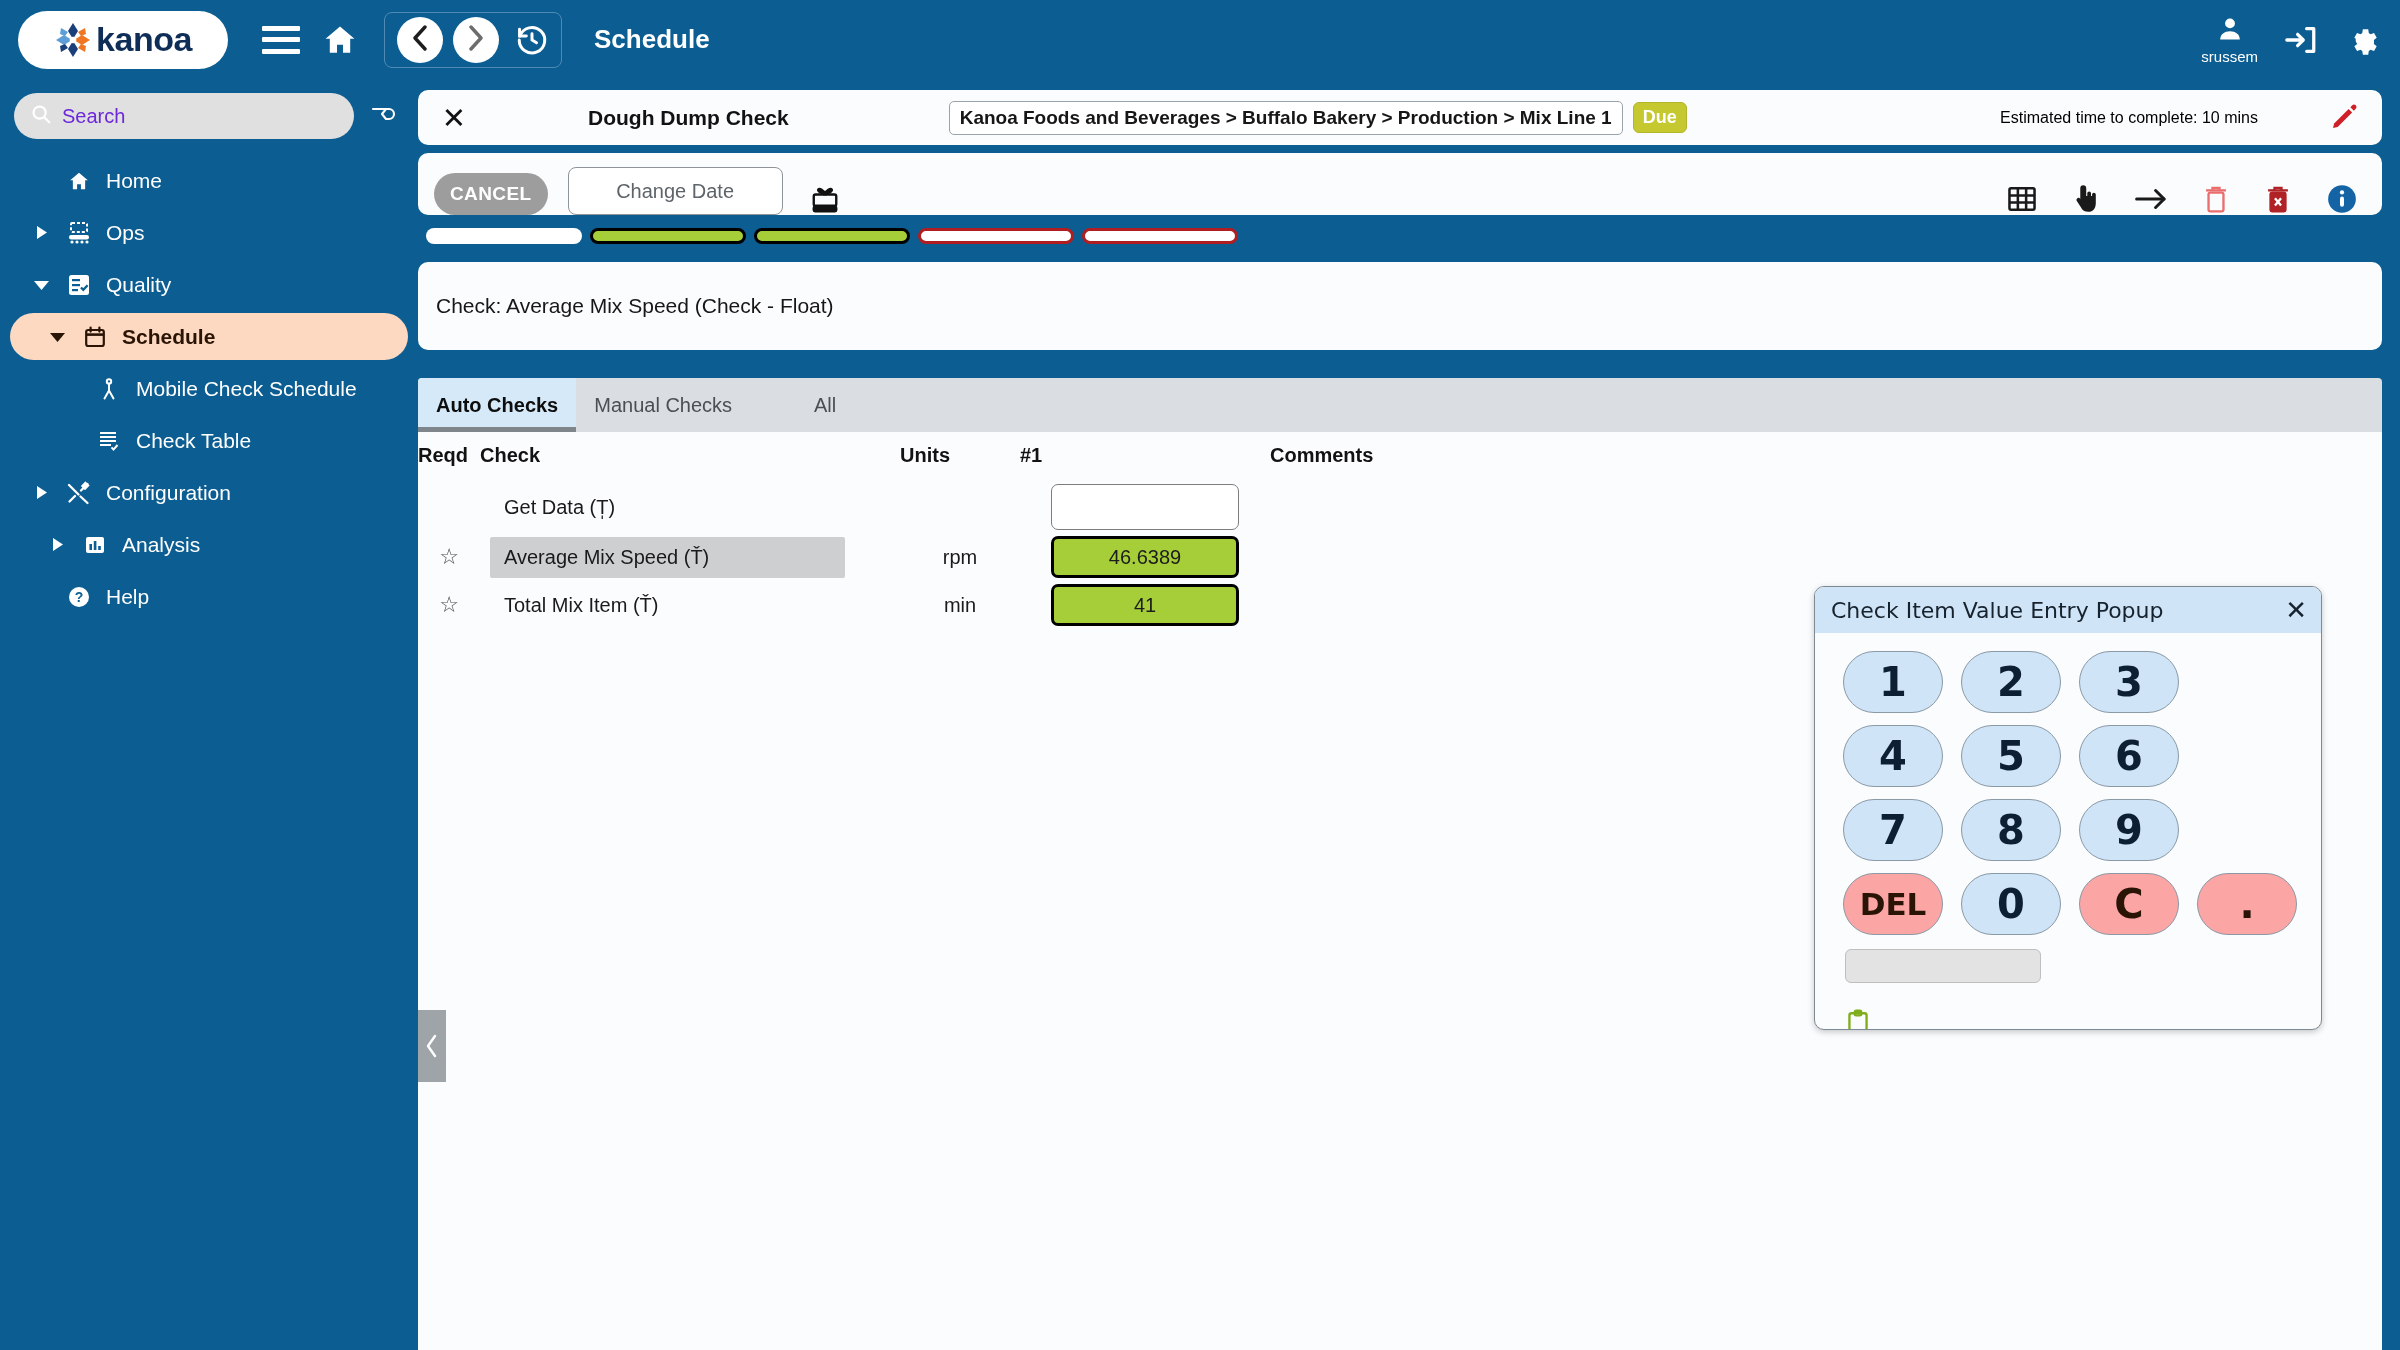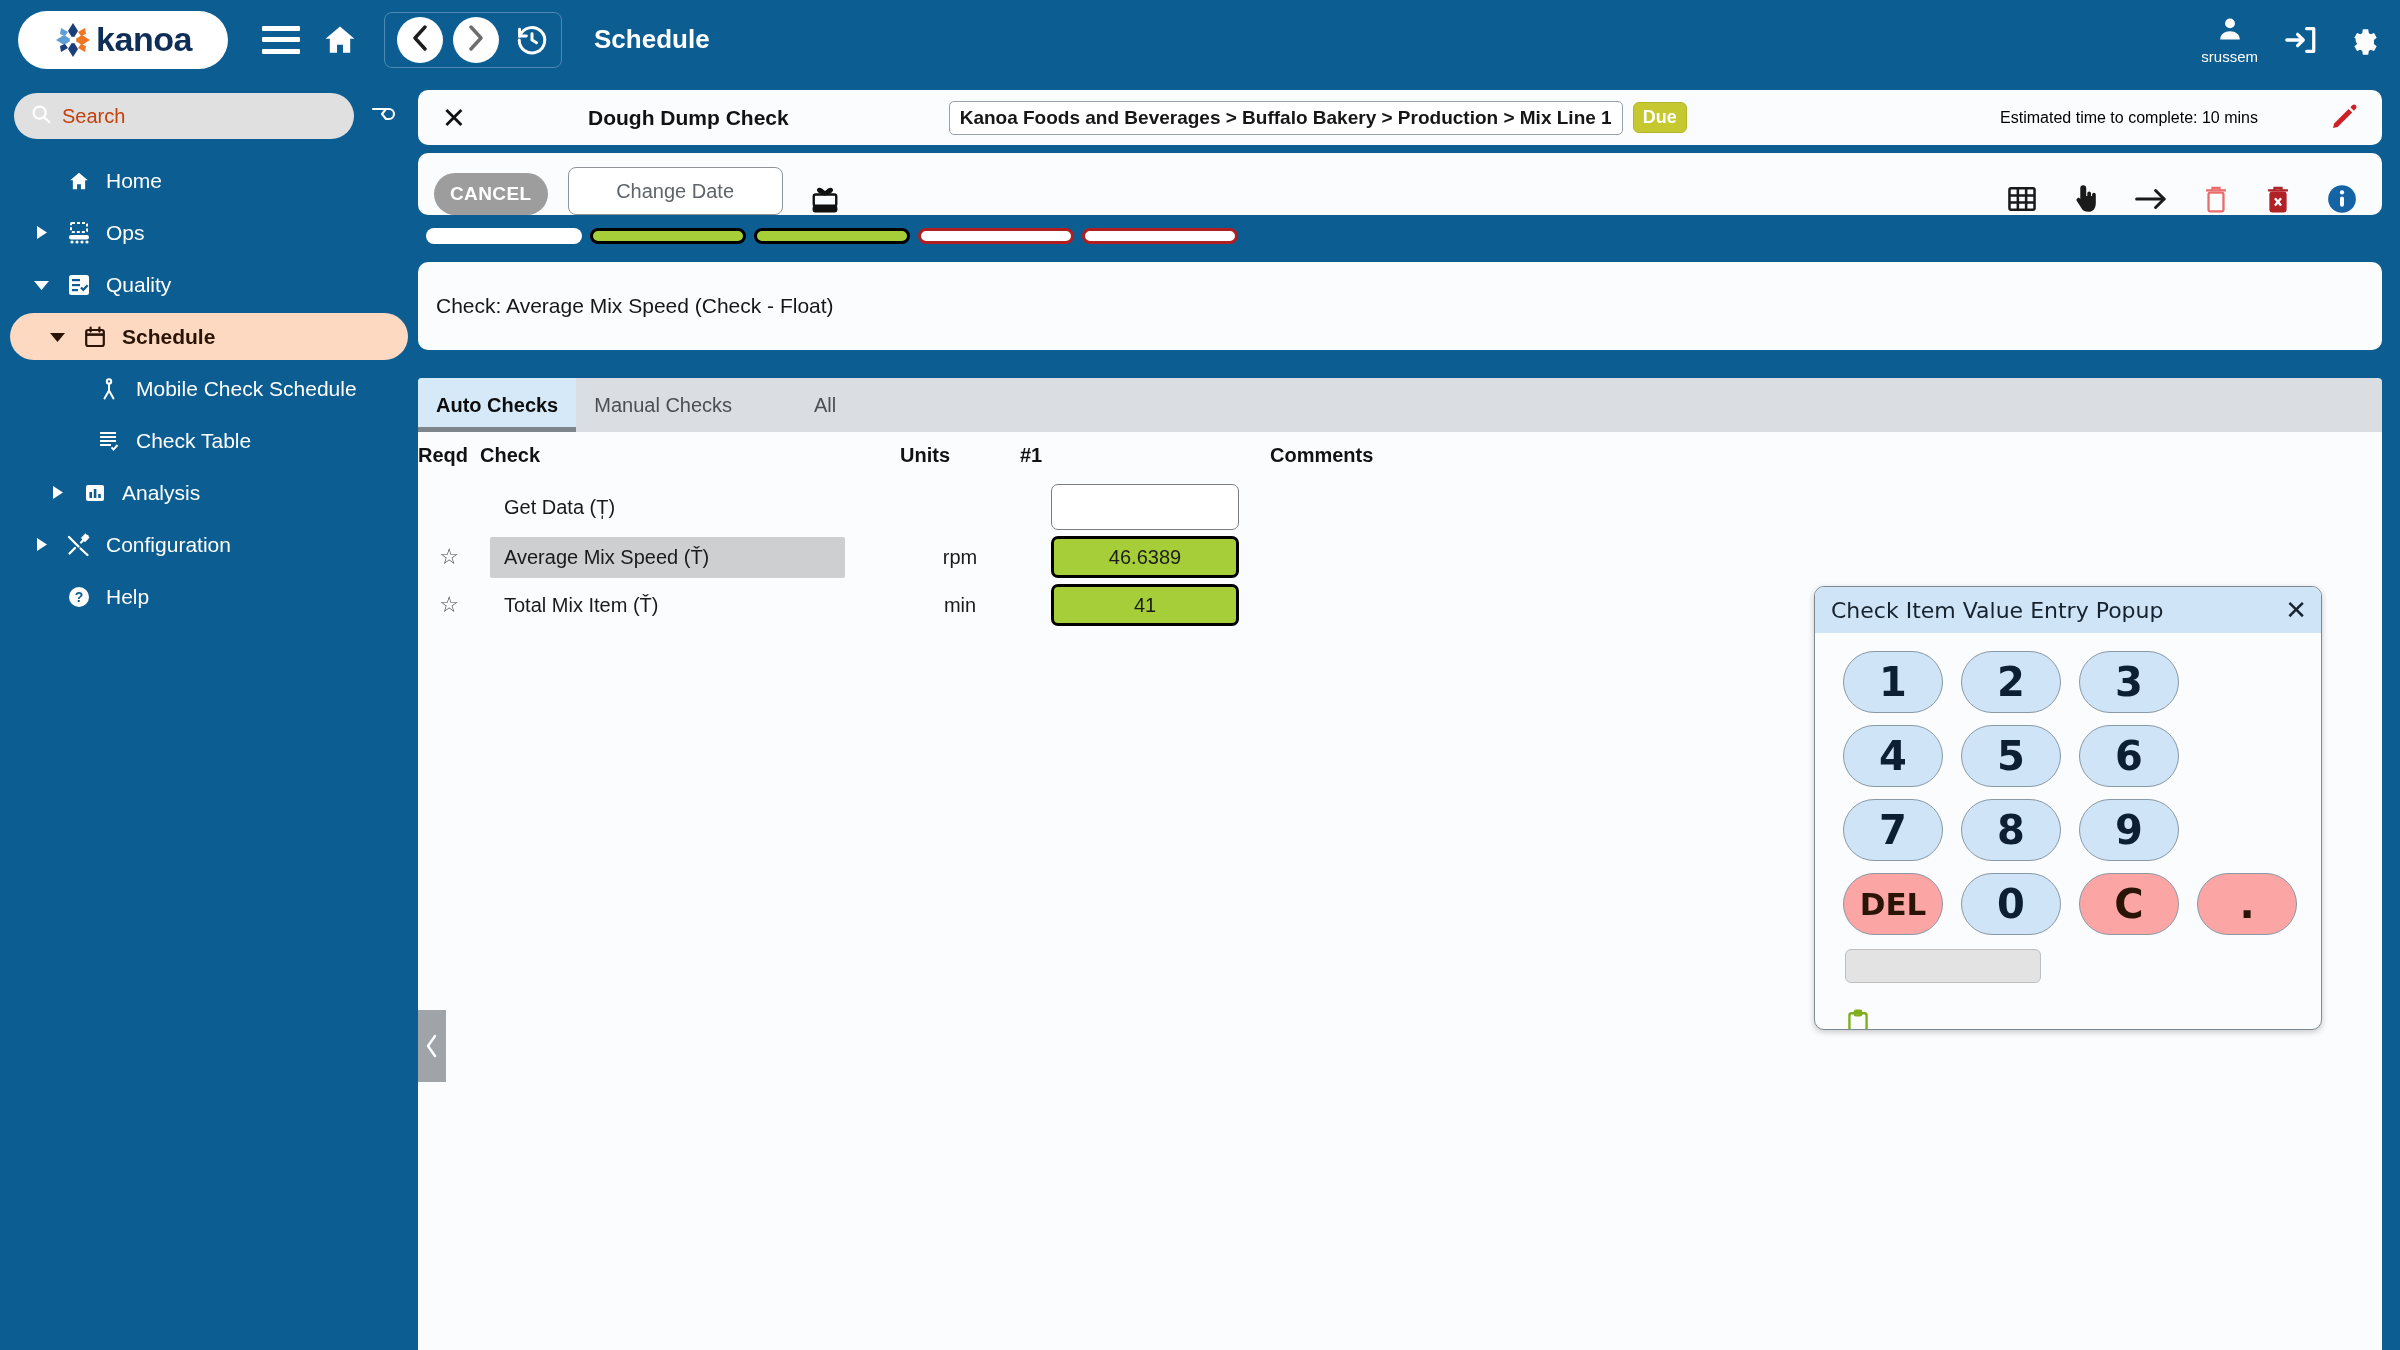--- a/index.html
+++ b/index.html
@@ -45,21 +45,21 @@
   
   .sidebar {
     position: absolute; left: 0; top: 79px; width: 418px; height: 1271px;
     background: #0b5d92; padding-top: 14px;
   }
   .search-row { display: flex; align-items: center; padding: 0 14px; }
   .search-box {
     flex: 1; height: 46px; background: #e0e0e0; border-radius: 23px;
     display: flex; align-items: center; padding: 0 16px; gap: 10px; cursor: text;
   }
-  .search-ph { color: #c2410c; font-size: 20px; }
+  .search-ph { color: #6d28d9; font-size: 20px; }
   .search-extra { margin-left: 14px; margin-right: 6px; cursor: pointer; }
 
   .nav { margin-top: 18px; }
   .nav-item {
     display: flex; align-items: center; height: 47px; color: #fff;
     font-size: 21px; cursor: pointer; padding-left: 14px; border-radius: 24px;
     margin: 0 10px 5px 10px;
   }
   .nav-item .caret { width: 34px; flex: 0 0 34px; display:flex; align-items:center; justify-content:center; }
   .nav-item .nicon { width: 42px; flex: 0 0 42px; display:flex; align-items:center; justify-content:center; }
@@ -394,53 +394,53 @@
           <rect x="2" y="3" width="16" height="2"></rect>
             <rect x="2" y="7" width="16" height="2"></rect>
           <rect x="2" y="11" width="16" height="2"></rect>
             <rect x="2" y="15" width="11" height="2"></rect>
           <path d="M13.5 18.4l2 2.2 4-4.6" stroke="#fff" stroke-width="2" fill="none"></path>
         </svg>
       </span>
       <span class="nlabel">Check Table</span>
     </div>
 
-    <div class="nav-item indent1">
-      <span class="caret">
-        <svg width="13" height="15" viewBox="0 0 13 15">
-            <polygon points="2,1 12,7.5 2,14" fill="#fff"></polygon>
-          </svg>
-      </span>
-      <span class="nicon">
-        <svg width="24" height="24" viewBox="0 0 24 24">
-          <rect x="3" y="4" width="18" height="16" rx="2" fill="#fff"></rect>
-          <rect x="6.4" y="11" width="2.6" height="6" fill="#0b5d92"></rect>
-          <rect x="10.8" y="8" width="2.6" height="9" fill="#0b5d92"></rect>
-          <rect x="15.2" y="13" width="2.6" height="4" fill="#0b5d92"></rect>
-        </svg>
-      </span>
-      <span class="nlabel">Analysis</span>
-    </div>
-
     <div class="nav-item">
       <span class="caret">
         <svg width="13" height="15" viewBox="0 0 13 15">
             <polygon points="2,1 12,7.5 2,14" fill="#fff"></polygon>
           </svg>
       </span>
       <span class="nicon">
         <svg width="26" height="24" viewBox="0 0 26 24" fill="none" stroke="#fff" stroke-width="2.3" stroke-linecap="round">
           <path d="M3 4l9.5 9.5"></path>
             <path d="M14.5 15.5 21.5 22"></path>
           <path d="M21.5 3 15 9.5"></path>
             <path d="M3.5 20.5 9 15"></path>
           <path d="M19.5 2 22 4.5l-3 3-2.5-2.5z" fill="#fff"></path>
         </svg>
       </span>
       <span class="nlabel">Configuration</span>
+    </div>
+
+    <div class="nav-item indent1">
+      <span class="caret">
+        <svg width="13" height="15" viewBox="0 0 13 15">
+            <polygon points="2,1 12,7.5 2,14" fill="#fff"></polygon>
+          </svg>
+      </span>
+      <span class="nicon">
+        <svg width="24" height="24" viewBox="0 0 24 24">
+          <rect x="3" y="4" width="18" height="16" rx="2" fill="#fff"></rect>
+          <rect x="6.4" y="11" width="2.6" height="6" fill="#0b5d92"></rect>
+          <rect x="10.8" y="8" width="2.6" height="9" fill="#0b5d92"></rect>
+          <rect x="15.2" y="13" width="2.6" height="4" fill="#0b5d92"></rect>
+        </svg>
+      </span>
+      <span class="nlabel">Analysis</span>
     </div>
 
     <div class="nav-item">
       <span class="caret"></span>
       <span class="nicon">
         <svg width="24" height="24" viewBox="0 0 24 24">
           <circle cx="12" cy="12" r="10" fill="#fff"></circle>
           <text x="12" y="17" font-size="14" font-weight="bold" text-anchor="middle" fill="#0b5d92" font-family="Liberation Sans, sans-serif">?</text>
         </svg>
       </span>

